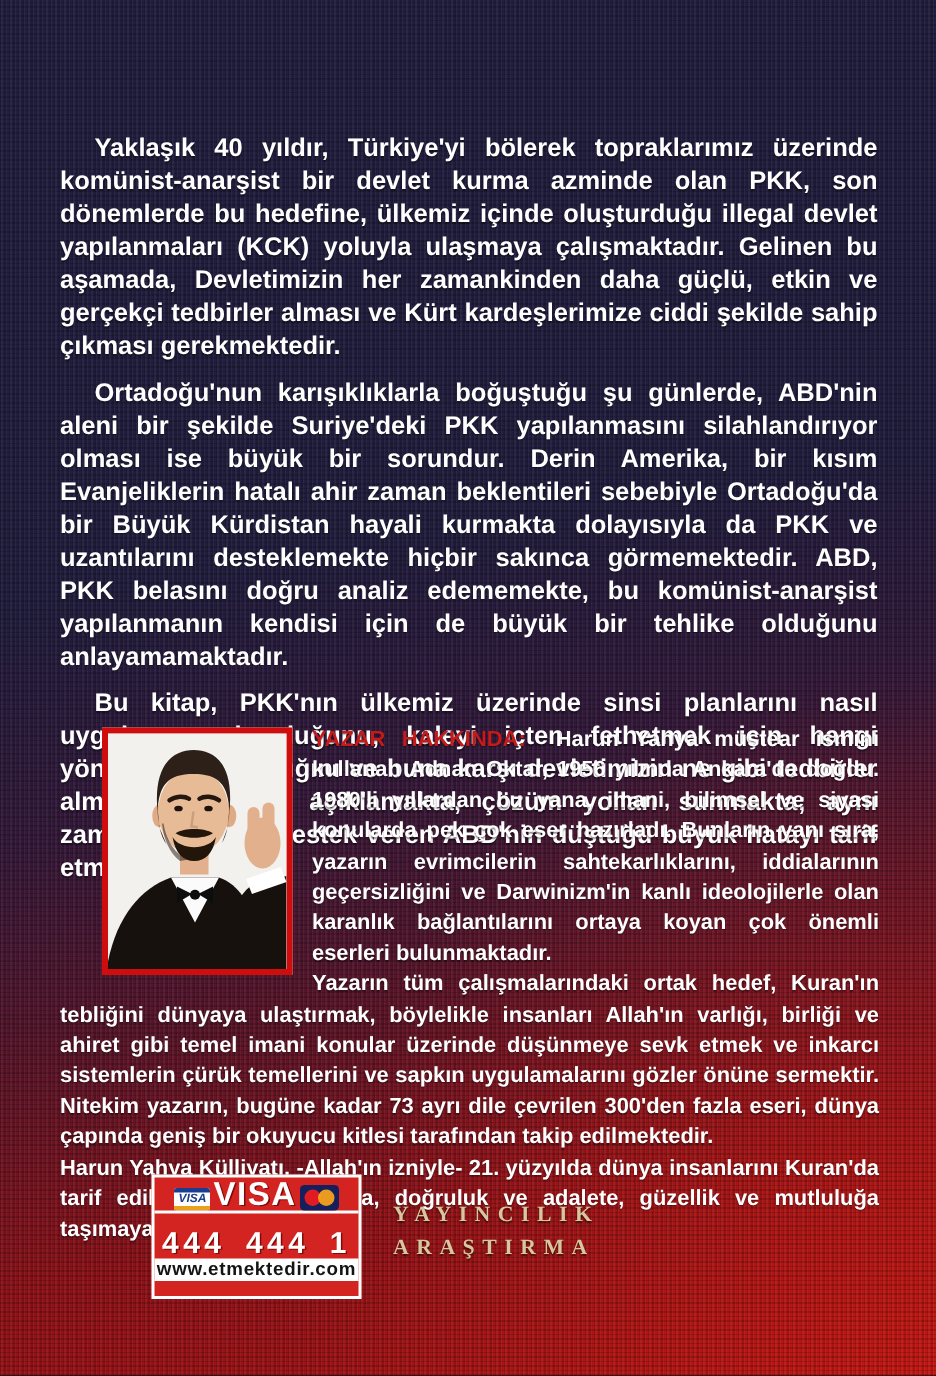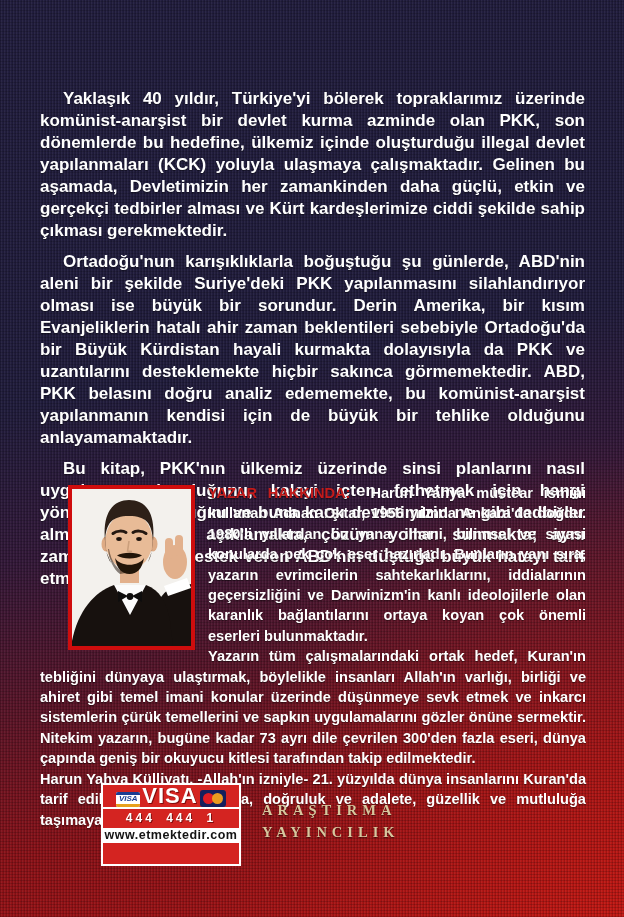--- a/index.html
+++ b/index.html
@@ -48,22 +48,22 @@
   }
   .visa::before{content:"";position:absolute;left:0;right:0;top:0;height:3px;background:#1b3d91;}
   .visa::after{content:"";position:absolute;left:0;right:0;bottom:0;height:3px;background:#e8a01d;}
   .mc{
     display:inline-block;width:26px;height:17px;background:#141f5c;border-radius:3px;
     position:relative;flex:0 0 auto;
   }
   .mc .c1{position:absolute;left:3px;top:3px;width:11px;height:11px;border-radius:50%;background:#df1c23;}
   .mc .c2{position:absolute;right:3px;top:3px;width:11px;height:11px;border-radius:50%;background:#f4a21c;opacity:0.95;}
   .ob-phone{
-    border-top:2px solid #ffffff;font-size:12px;line-height:17px;
-    letter-spacing:3px;word-spacing:5px;padding-top:1px;text-shadow:1px 1px 0 #7e0b0b;
+    border-top:2px solid #ffffff;font-size:20px;line-height:17px;
+    letter-spacing:3px;word-spacing:5px;padding-top:12px;text-shadow:1px 1px 0 #7e0b0b;
   }
   .ob-url{
     background:#ffffff;color:#141414;font-size:12.5px;line-height:15px;height:15px;
     letter-spacing:0.5px;text-shadow:none;margin-top:1px;
   }
   .publisher{
     position:absolute;left:262px;top:799px;
     font-family:"Liberation Serif",serif;font-weight:bold;
     font-size:14.5px;line-height:22px;letter-spacing:5px;color:#d8c79e;
     text-shadow:0 1px 1px rgba(0,0,0,0.5);white-space:nowrap;
@@ -145,18 +145,18 @@
         <span>VISA</span>
         <span class="mc">
             <i class="c1"></i>
             <i class="c2"></i>
           </span>
       </div>
       <div class="ob-phone">444 444 1</div>
       <div class="ob-url">www.etmektedir.com</div>
     </div>
     <div class="publisher">
+      <div>YAYINCILIK</div>
       <div>ARAŞTIRMA</div>
-      <div>YAYINCILIK</div>
     </div>
   </div>
 
 </div>
 
 </body></html>

